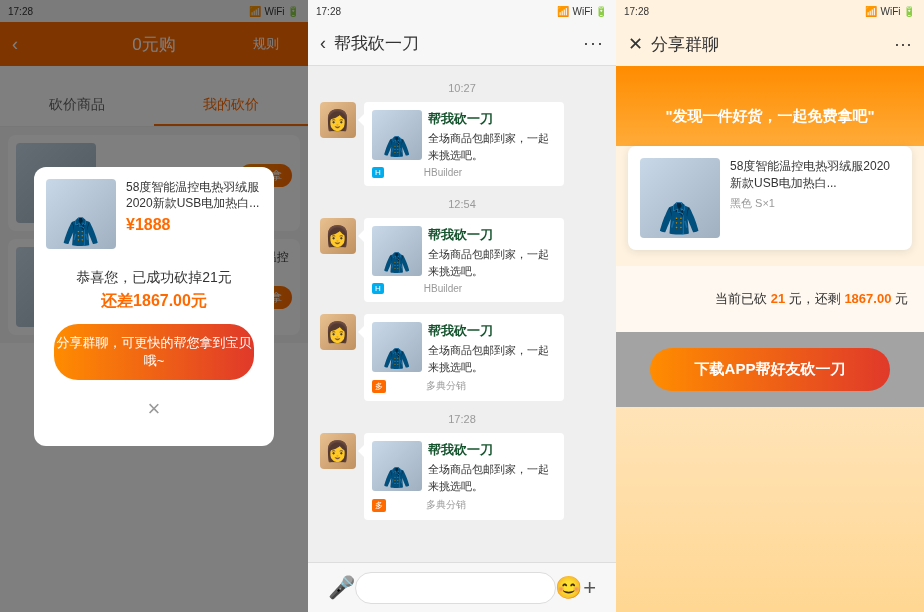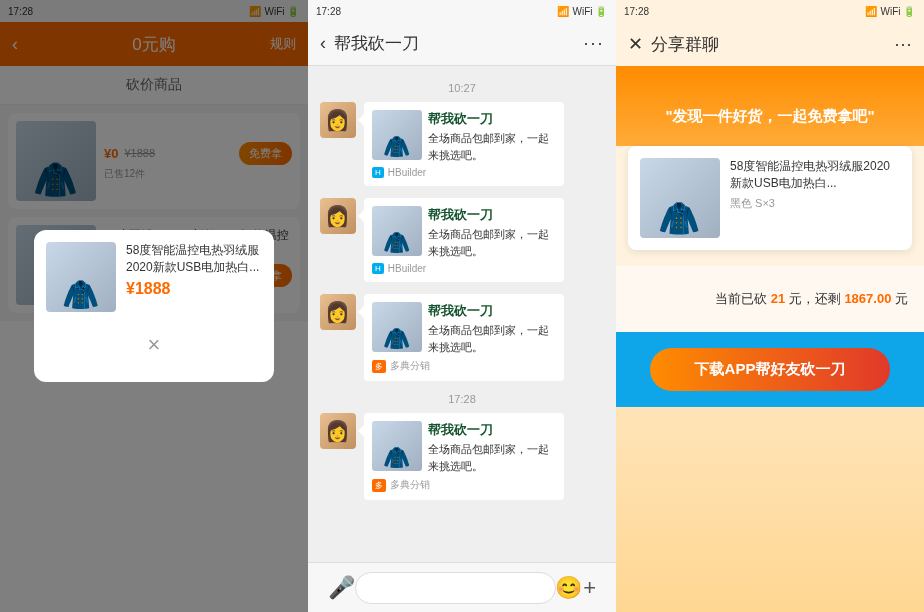--- a/index.html
+++ b/index.html
@@ -50,28 +50,29 @@
       color: #fff;
       font-size: 18px;
     }
     .phone1 .nav-bar .title {
       color: #fff;
       font-size: 17px;
       font-weight: 500;
     }
     .phone1 .nav-bar .rule-btn {
       position: absolute;
-      right: 12px;
+      right: 29px;
       color: #fff;
       font-size: 13px;
     }
     .phone1 .tabs {
       display: flex;
       background: #fff;
       border-bottom: 1px solid #eee;
+      margin-top: 20px;
     }
     .phone1 .tab {
       flex: 1;
       text-align: center;
       padding: 10px 0;
       font-size: 14px;
       color: #666;
     }
     .phone1 .tab.active {
       color: #ff6a00;
@@ -334,21 +335,21 @@
       gap: 4px;
       margin-top: 4px;
     }
     .phone2 .source-logo {
       background: #00aeef;
       color: #fff;
       font-size: 8px;
       padding: 1px 3px;
       border-radius: 2px;
     }
-    .phone2 .source-name { font-size: 10px; color: #999; }
+    .phone2 .source-name { font-size: 10px; color: #999; margin-left: 36px; }
     .phone2 .bottom-bar {
       height: 50px;
       background: #f7f7f7;
       border-top: 1px solid #ddd;
       display: flex;
       align-items: center;
       justify-content: space-around;
       padding: 0 20px;
     }
     .phone2 .bottom-icon { font-size: 22px; color: #555; }
@@ -467,20 +468,21 @@
   </div>
 
   <div class="nav-bar">
     <span class="back-btn">‹</span>
     <span class="title">0元购</span>
     <span class="rule-btn">规则</span>
   </div>
 
   <div class="tabs">
     <div class="tab">砍价商品</div>
+    <div class="tab active">我的砍价</div>
   </div>
 
   <div class="product-list">
 
     <div class="product-card">
       <div class="product-img">
         <span class="img-person">🧥</span>
       </div>
       <div class="product-info">
         <div class="price-row">
@@ -511,20 +513,25 @@
   <div class="overlay">
     <div class="modal">
       <div class="modal-product">
         <div class="modal-img">
           <span class="img-person">🧥</span>
         </div>
         <div class="modal-product-info">
           <div class="modal-product-name">58度智能温控电热羽绒服2020新款USB电加热白...</div>
           <div class="modal-price">¥1888</div>
         </div>
+      </div>
+      <div class="modal-success">
+        <div class="modal-success-text">恭喜您，已成功砍掉21元</div>
+        <div class="modal-diff">还差1867.00元</div>
+        <div class="share-btn">分享群聊，可更快的帮您拿到宝贝哦~</div>
       </div>
       <div class="modal-close" style="position:relative;bottom:auto;left:auto;transform:none;text-align:center;padding:8px 0;font-size:22px;color:#999;">×</div>
     </div>
   </div>
 </div>
 
 <div class="phone phone2">
 
   <div class="status-bar" style="background:#f7f7f7;">
     <span>17:28</span>
@@ -560,20 +567,21 @@
             </div>
           </div>
           <div class="source-row">
             <span class="source-logo">H</span>
             <span class="source-name">HBuilder</span>
           </div>
         </div>
       </div>
     </div>
 
+    <div class="time-label">12:54</div>
     <div class="chat-message">
       <div class="avatar" style="background:linear-gradient(135deg,#e8c090,#c09060);display:flex;align-items:center;justify-content:center;">
         <span style="font-size:20px;">👩</span>
       </div>
       <div class="bubble-wrap">
         <div class="bubble">
           <div class="bubble-inner">
             <div class="bubble-product-img">
               <span class="img-person">🧥</span>
             </div>
@@ -667,29 +675,29 @@
     <div class="hero-text">"发现一件好货，一起免费拿吧"</div>
   </div>
 
   <div style="background:#fff3e0;padding-bottom:16px;">
     <div class="product-section">
       <div class="p3-product-img">
         <span class="img-person">🧥</span>
       </div>
       <div class="p3-product-info">
         <div class="p3-product-name">58度智能温控电热羽绒服2020新款USB电加热白...</div>
-        <div class="p3-variant">黑色 S×3</div>
+        <div class="p3-variant">黑色 S×1</div>
       </div>
     </div>
   </div>
 
   <div style="background:#fff8f0;padding:8px 0 8px;">
     <div class="savings-text">
       当前已砍 <span>21</span> 元，还剩 <span style="color:#ff6a00;font-weight:bold;">1867.00</span> 元
     </div>
   </div>
 
-  <div style="text-align:center;padding:16px 0;background:#0ea5e9;">
+  <div style="text-align:center;padding:16px 0;background:#a3a3a3;">
     <div class="download-btn">下载APP帮好友砍一刀</div>
   </div>
 
   <div style="background:linear-gradient(to bottom,#ffe4b8,#ffd080);flex:1;height:calc(612px - 22px - 44px - 116px - 52px - 72px);"></div>
 </div>
 
 </body></html>

